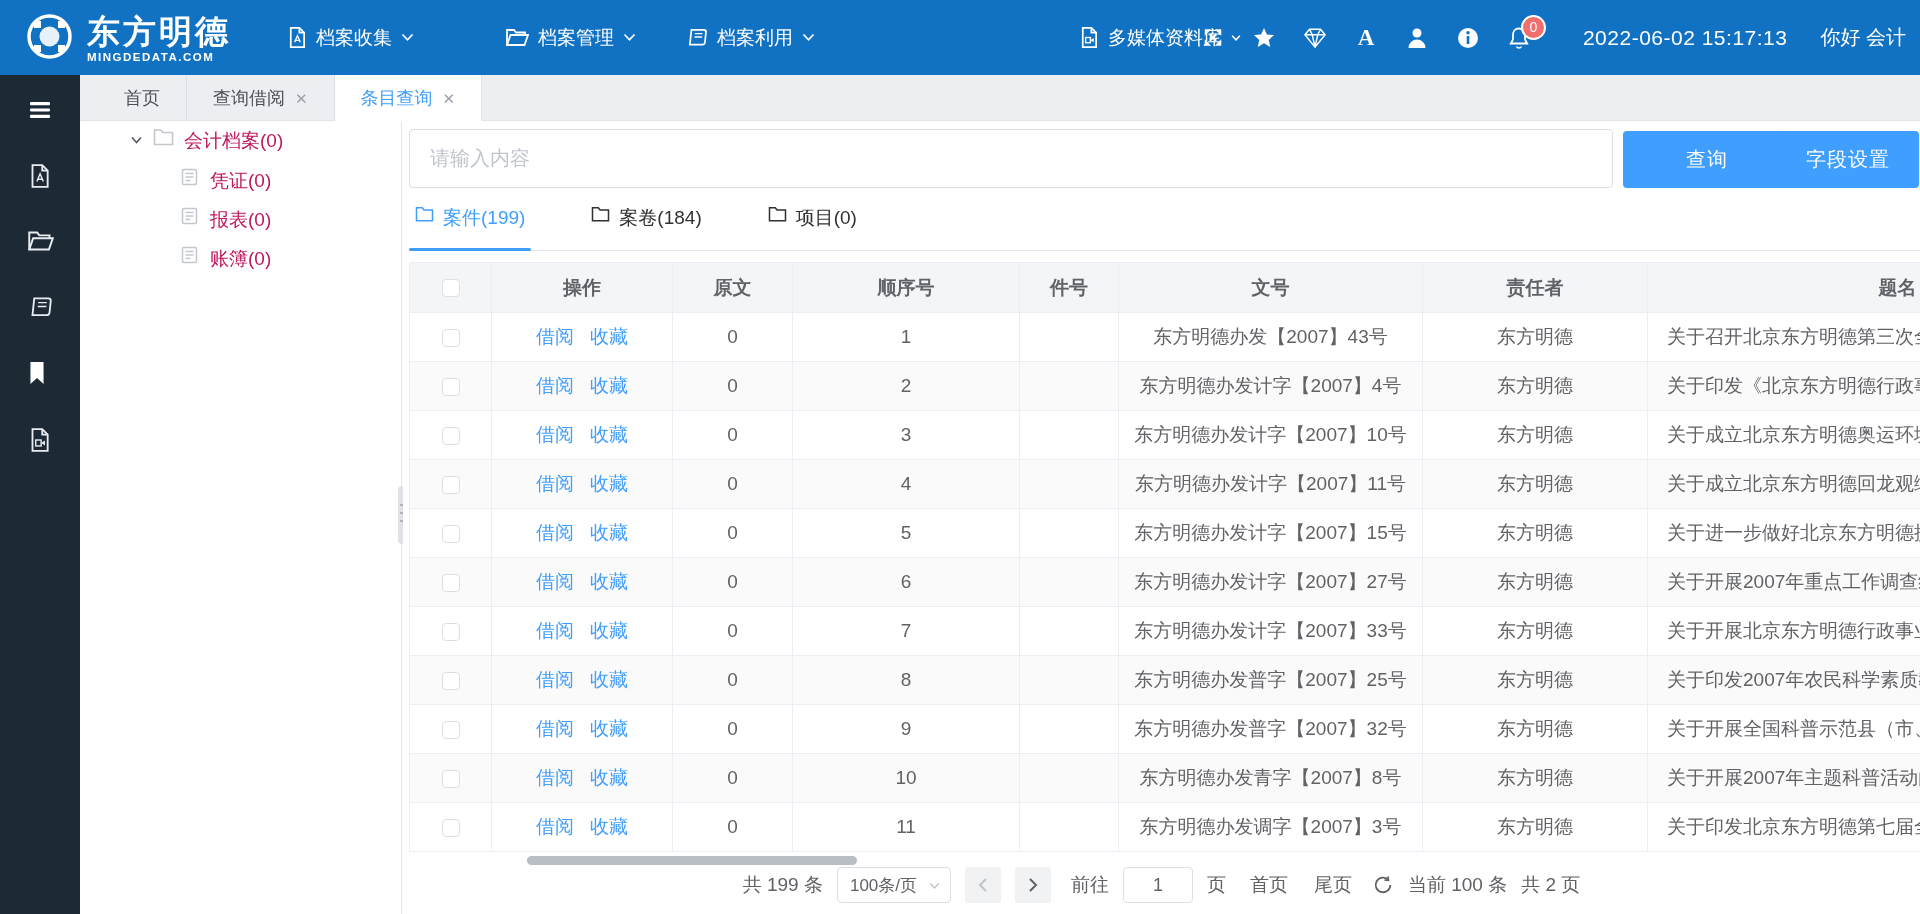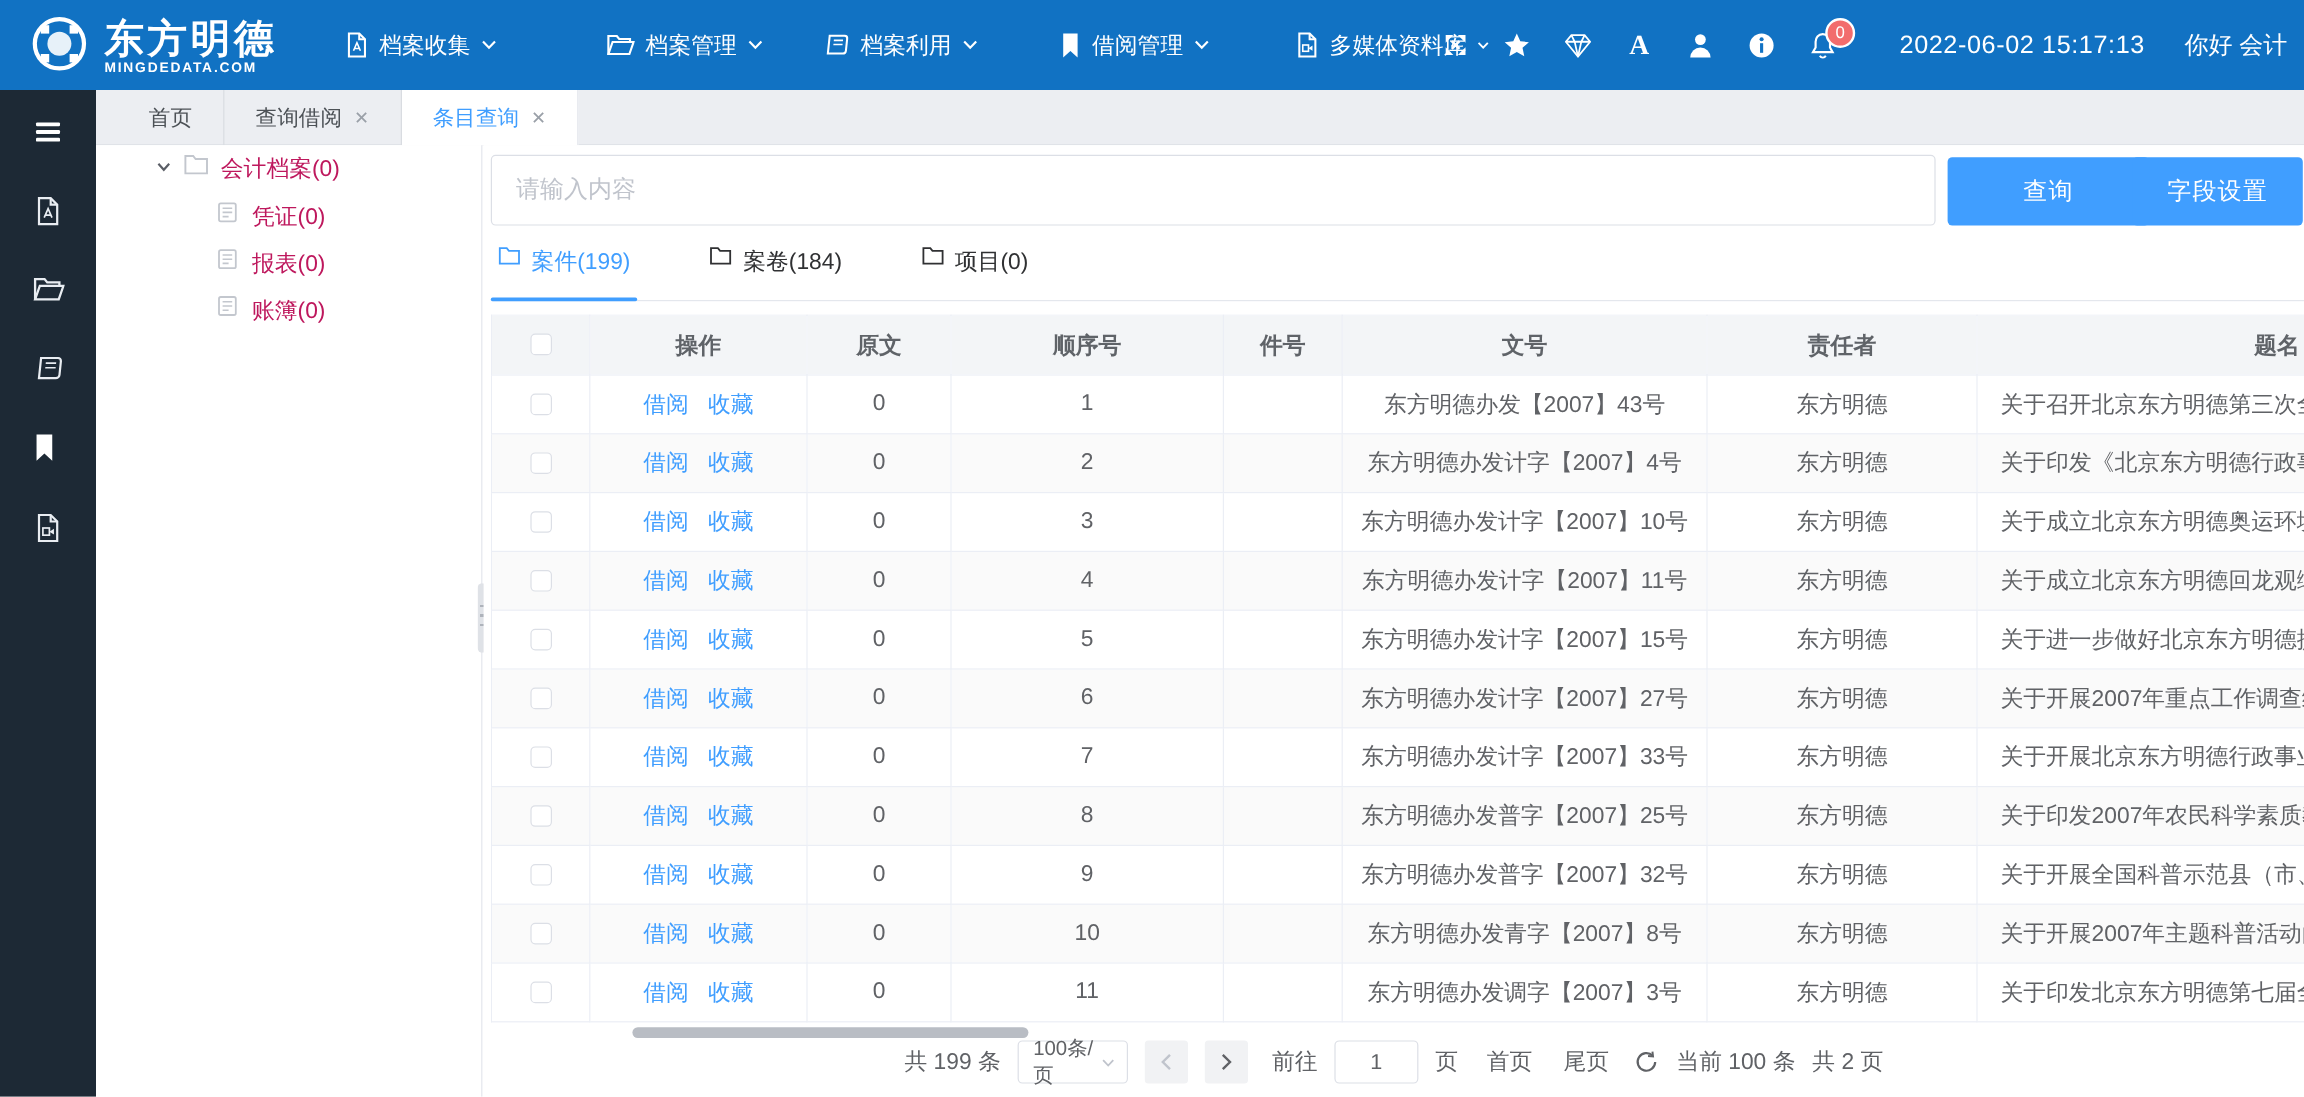--- a/index.html
+++ b/index.html
@@ -82,21 +82,21 @@
   .checkbox { display:inline-block; width:18px; height:18px; border:1px solid #dcdfe6;
               border-radius:4px; background:#fff; vertical-align:middle; cursor:pointer; }
   .op-link { color:#409eff; text-decoration:none; cursor:pointer; }
   .op-link + .op-link { margin-left:16px; }
 
   .hscroll { position:absolute; left:124px; top:735px; width:330px; height:9px; border-radius:5px;
              background:#b9bdc4; cursor:pointer; }
 
   .pager { position:absolute; left:0; top:744px; width:1517px; height:40px; display:flex;
            align-items:center; justify-content:center; gap:14px; font-size:19px; color:#606266; }
-  .page-size { width:92px; height:36px; border:1px solid #dcdfe6; border-radius:4px; display:flex;
+  .page-size { width:114px; height:36px; border:1px solid #dcdfe6; border-radius:4px; display:flex;
                align-items:center; justify-content:space-between; padding:0 10px 0 12px;
                font-size:17px; color:#606266; cursor:pointer; background:#fff; }
   .pg-btn { width:36px; height:36px; background:#f1f2f4; border-radius:3px; display:flex;
             align-items:center; justify-content:center; cursor:pointer; }
   .goto-input { width:70px; height:36px; border:1px solid #dcdfe6; border-radius:4px;
                 text-align:center; font-size:18px; color:#606266; outline:none; font-family:inherit; }
   .pg-text { cursor:pointer; }
   .refresh { width:22px; height:22px; cursor:pointer; margin-left:6px; }
 </style>
 </head>
@@ -161,33 +161,20 @@
           </svg>
         </span>
       <span>档案利用</span>
       <span>
           <svg width="13" height="9" viewBox="0 0 13 9" fill="none" stroke="#fff" stroke-width="1.8">
             <path d="M1.5 1.5 L6.5 6.8 L11.5 1.5"></path>
           </svg>
         </span>
     </div>
 
-    <div class="top-menu-item" style="left:883px">
-      <span>
-          <svg width="18" height="22" viewBox="0 0 18 22">
-            <path d="M3 1 H15 V21 L9 15.5 L3 21 Z" fill="#fff"></path>
-          </svg>
-        </span>
-      <span>借阅管理</span>
-      <span>
-          <svg width="13" height="9" viewBox="0 0 13 9" fill="none" stroke="#fff" stroke-width="1.8">
-            <path d="M1.5 1.5 L6.5 6.8 L11.5 1.5"></path>
-          </svg>
-        </span>
-    </div>
 
     <div class="top-menu-item" style="left:1078px">
       <span>
           <svg width="21" height="23" viewBox="0 0 22 24" fill="none" stroke="#fff" stroke-width="1.8">
             <path d="M5 2 H14 L19 7 V22 H5 Z"></path>
             <path d="M14 2 V7 H19"></path>
             <rect x="8" y="12" width="5" height="5.5" stroke-width="1.4"></rect>
             <path d="M13 14.8 L16.5 12.5 V17 Z" fill="#fff" stroke="none"></path>
           </svg>
         </span>

